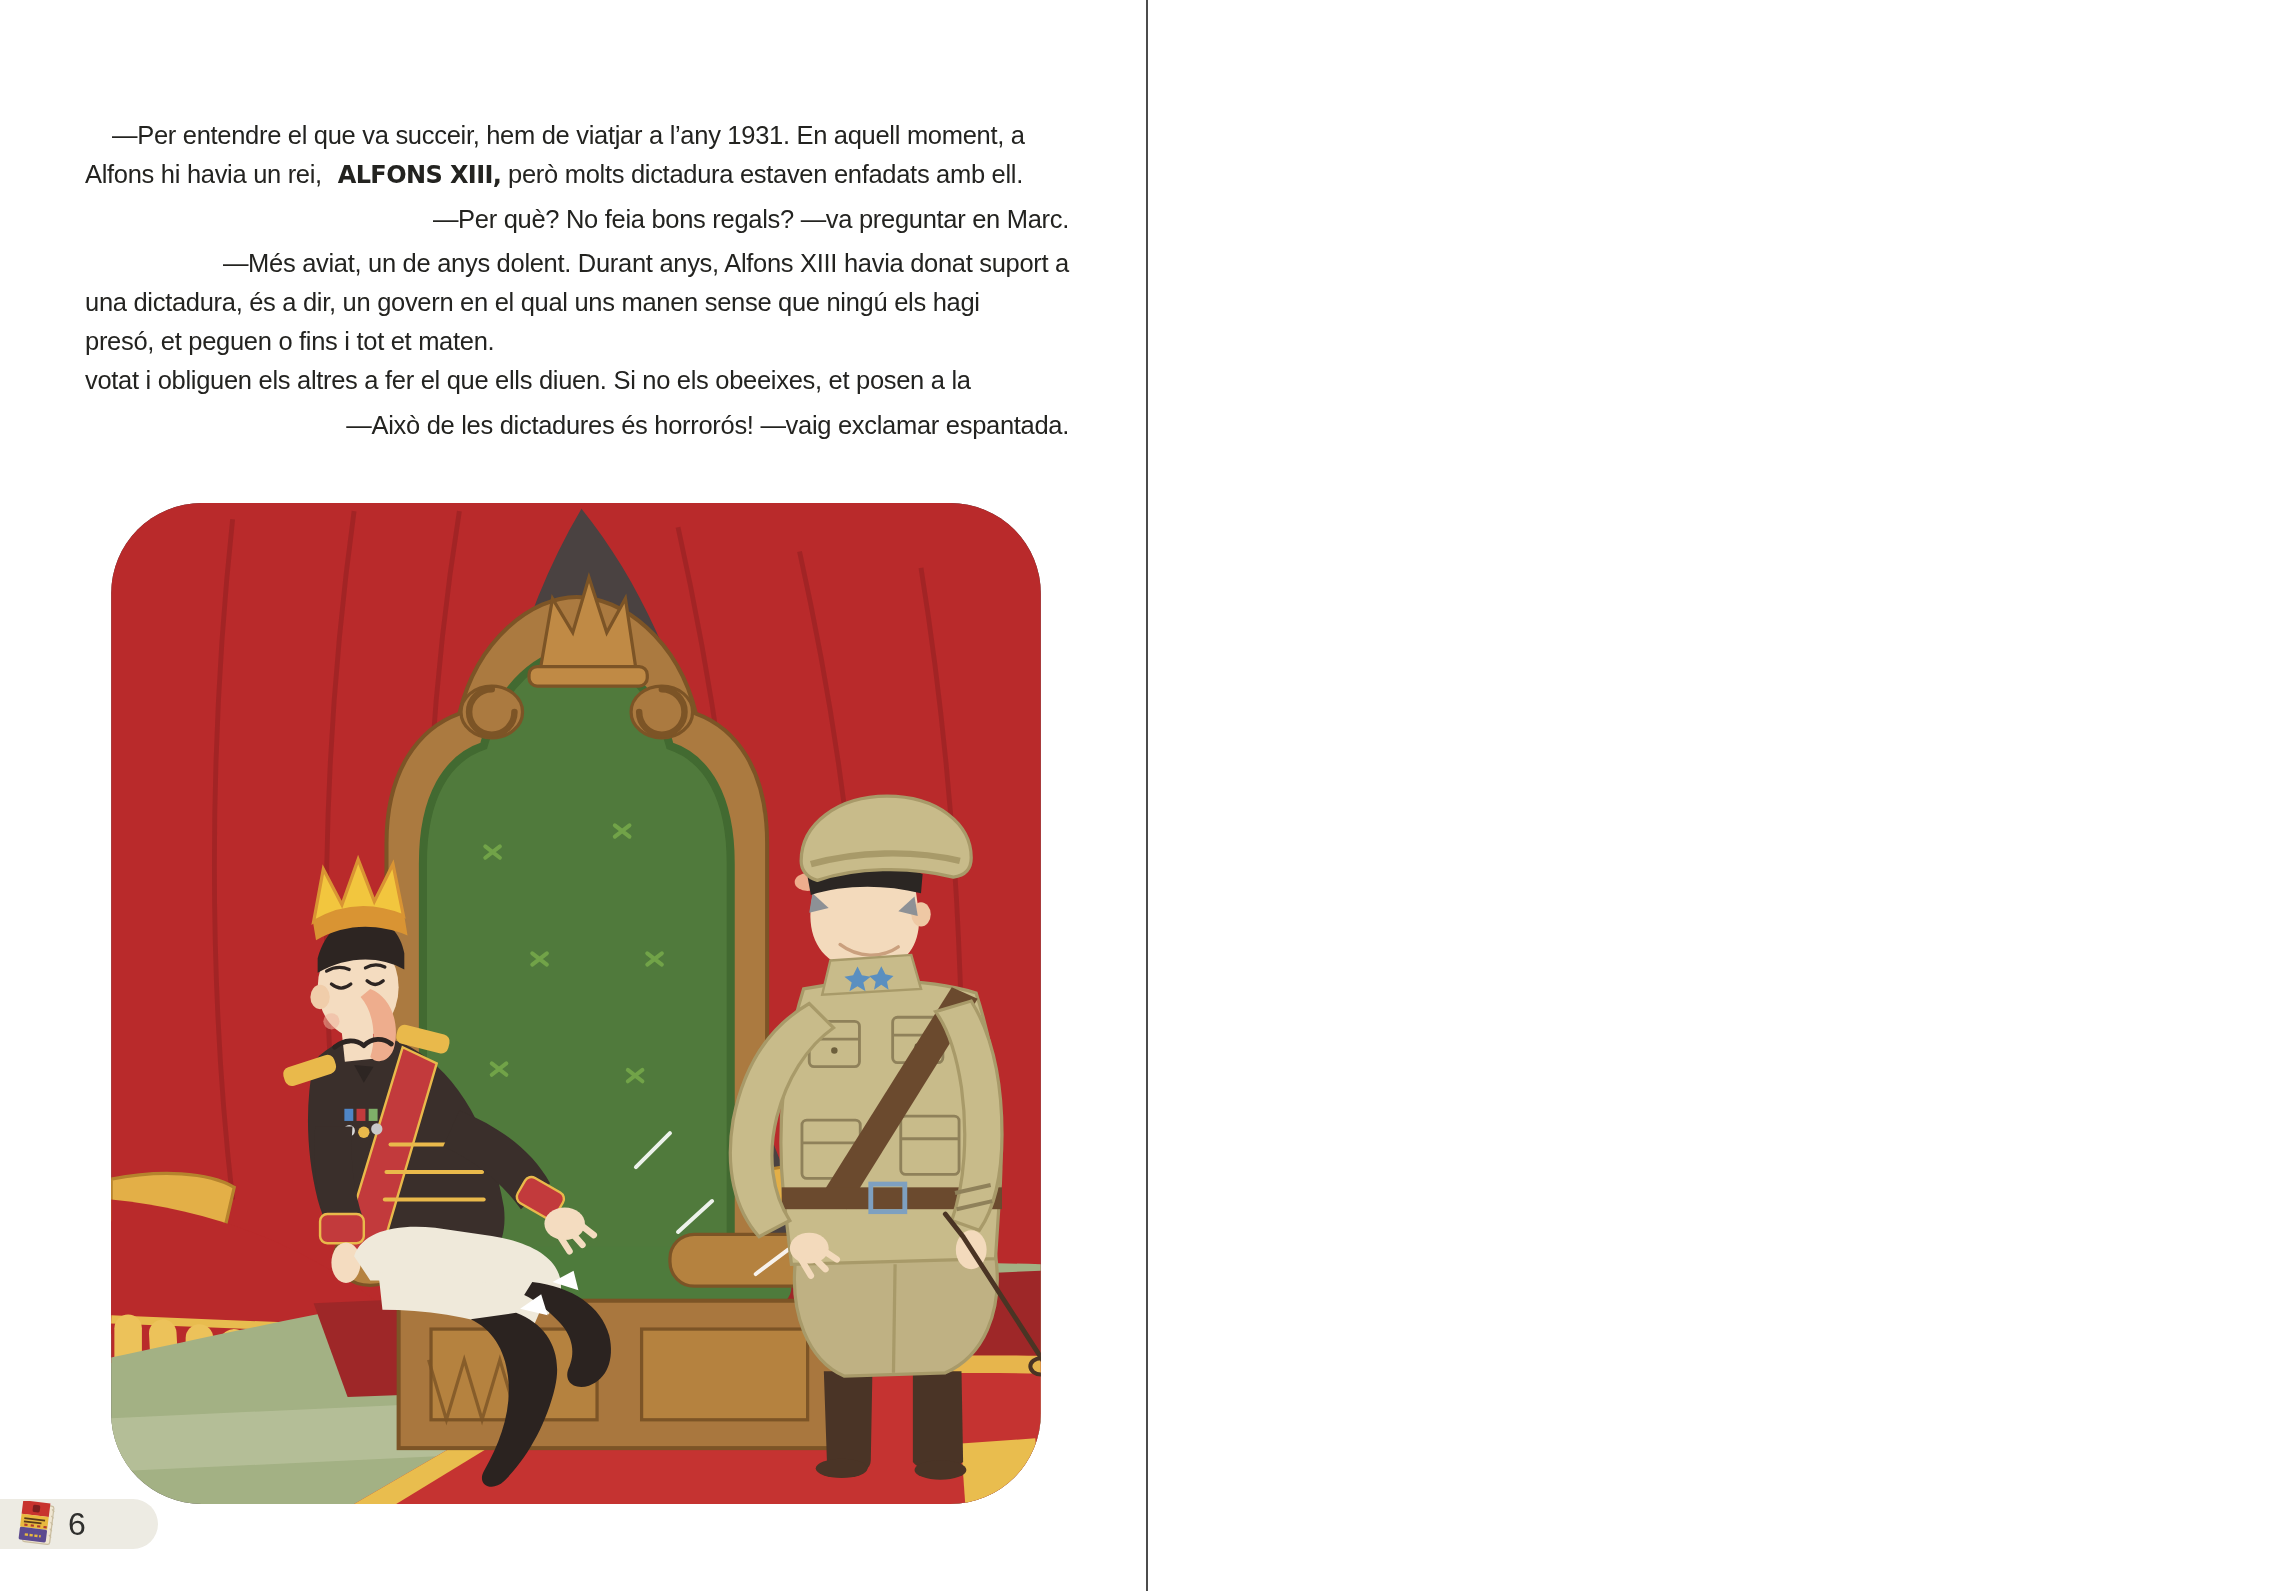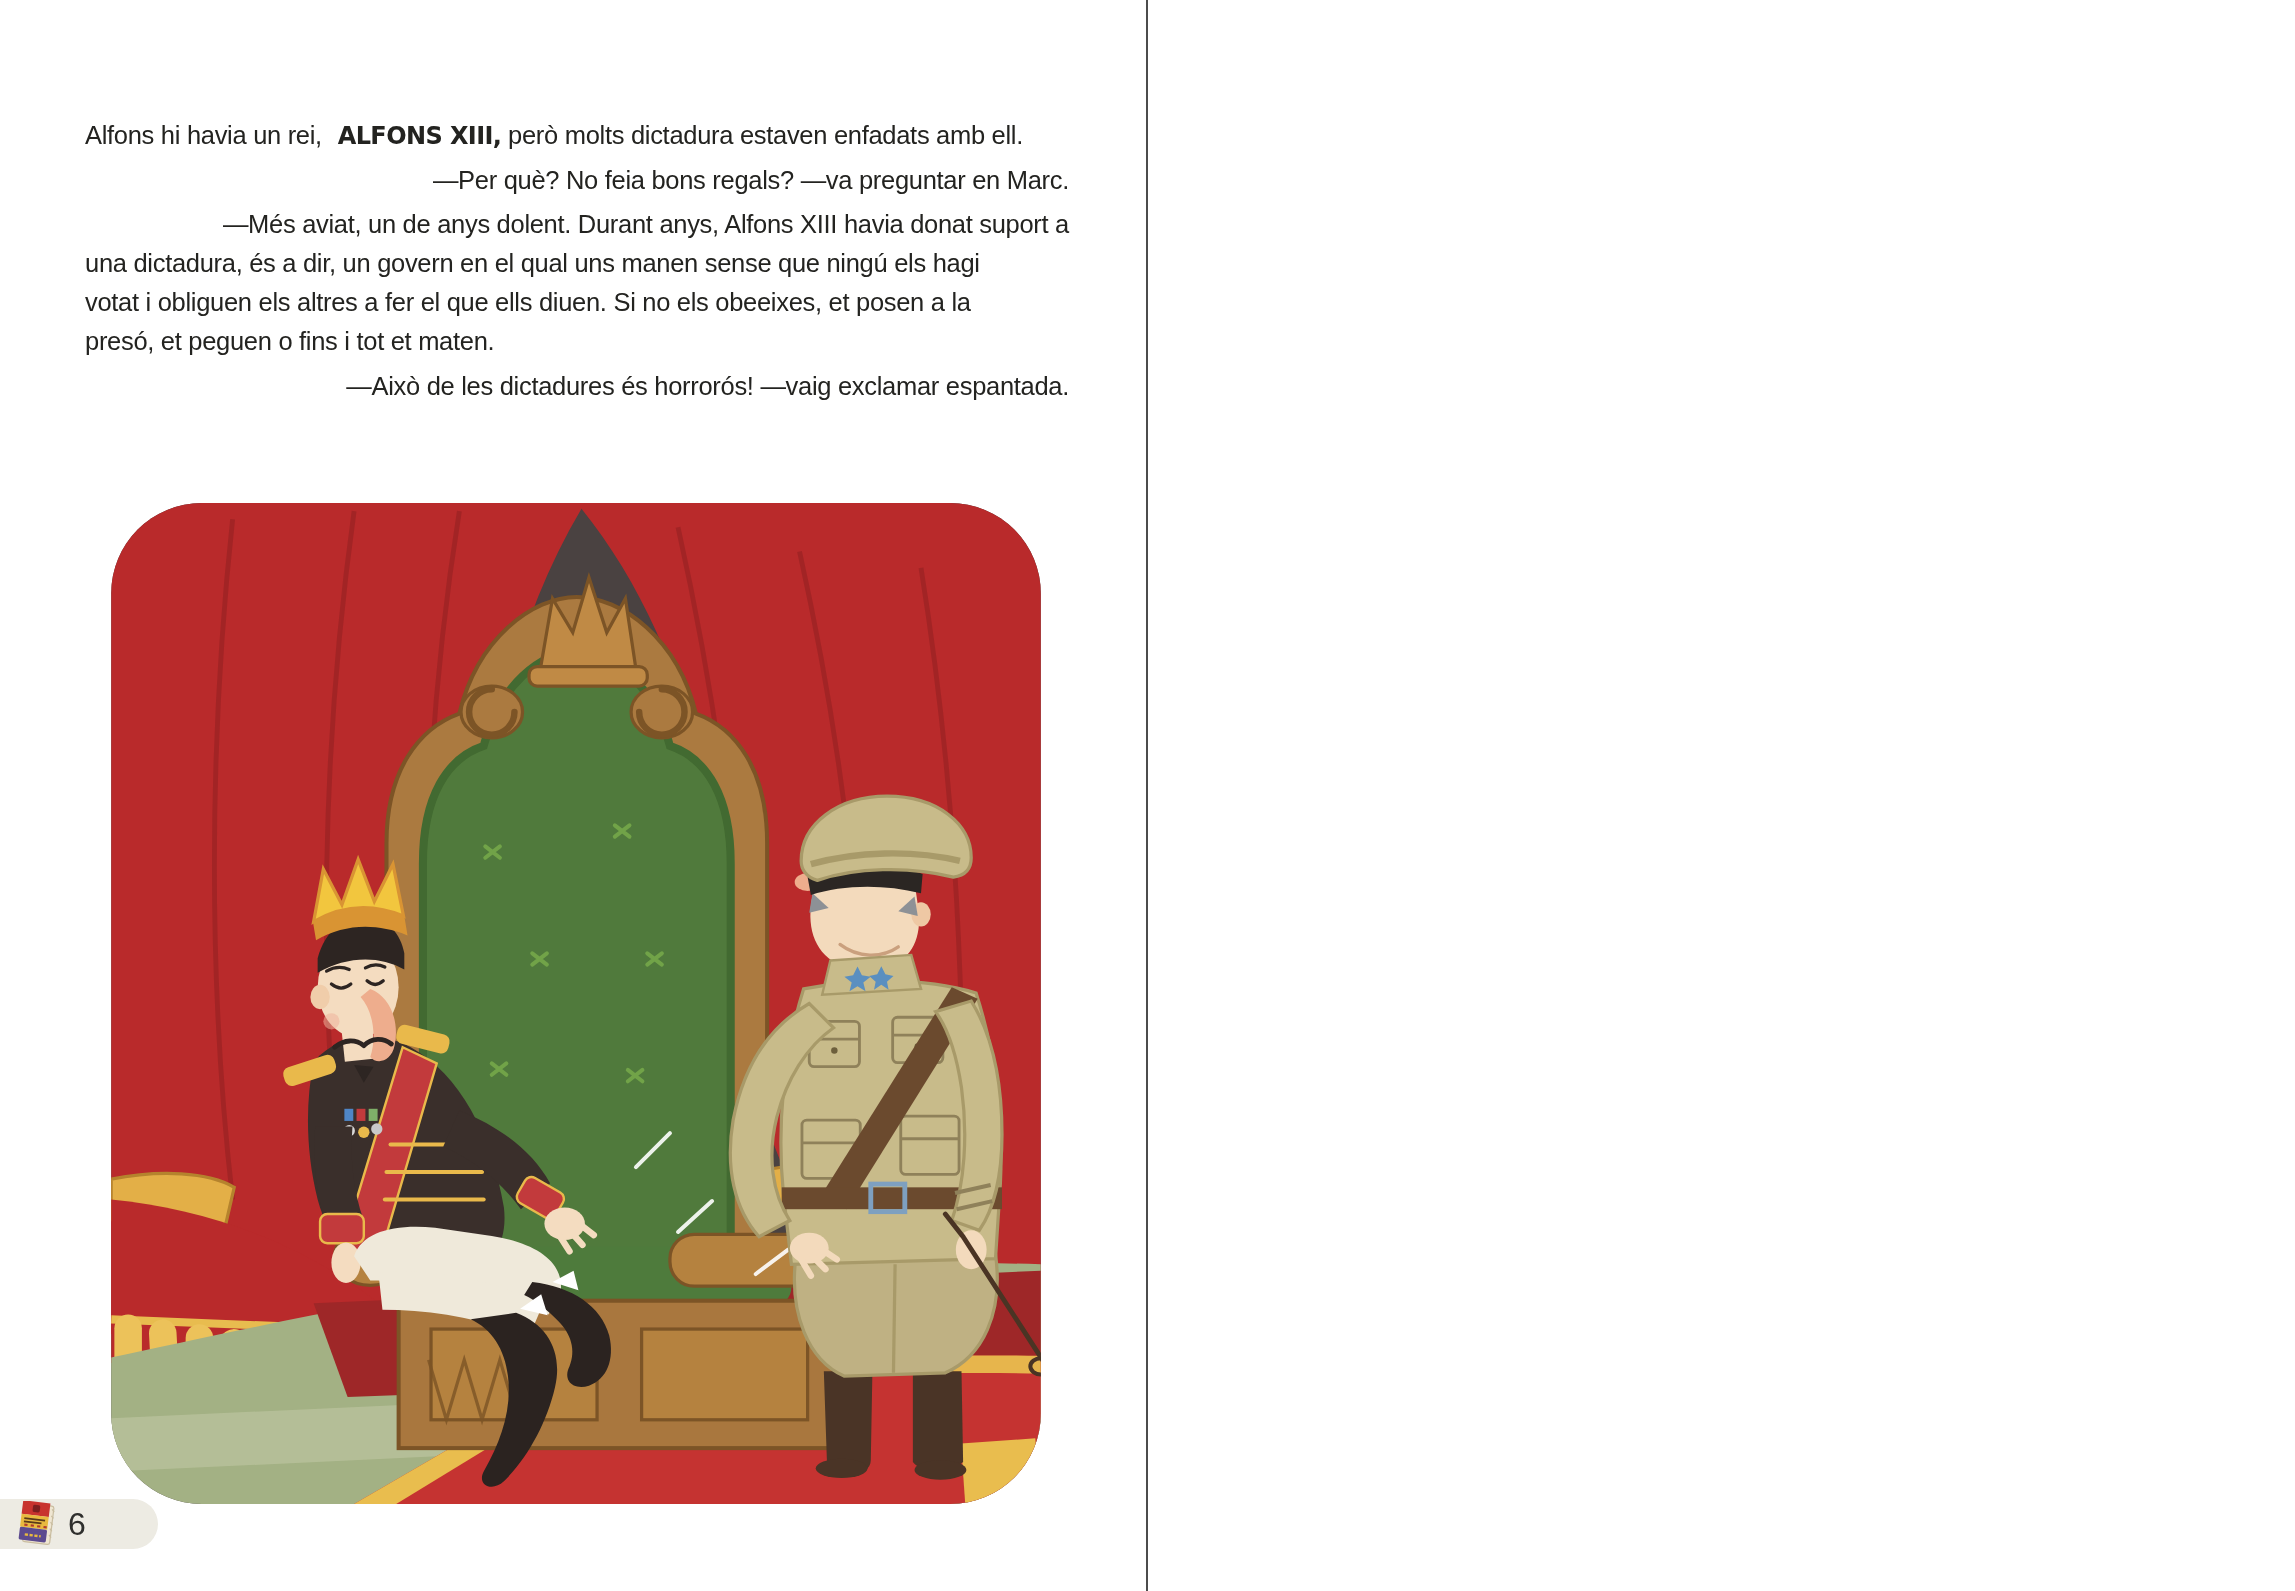--- a/index.html
+++ b/index.html
@@ -27,26 +27,27 @@
   .pagenum{font-size:32px;color:#2f2f2d;}
   .bookicon{width:37px;height:47px;flex:0 0 auto;}
 </style>
 </head>
 <body>
 
 <div class="fold"></div>
 
 <div class="page" id="page-left">
   <div class="textblock" id="left-text">
+      <div class="line indent"><span>—Per entendre el que va succeir, hem de viatjar a l’any 1931. En aquell moment, a</span></div>
       <div class="line"><span>Alfons hi havia un rei, </span><span class="b">ALFONS XIII,</span><span> però molts dictadura estaven enfadats amb ell.</span></div>
       <div class="line para indent"><span>—Per què? No feia bons regals? —va preguntar en Marc.</span></div>
       <div class="line para indent"><span>—Més aviat, un de anys dolent. Durant anys, Alfons XIII havia donat suport a</span></div>
       <div class="line"><span>una dictadura, és a dir, un govern en el qual uns manen sense que ningú els hagi</span></div>
+      <div class="line"><span>presó, et peguen o fins i tot et maten.</span></div>
       <div class="line"><span>votat i obliguen els altres a fer el que ells diuen. Si no els obeeixes, et posen a la</span></div>
-      <div class="line"><span>presó, et peguen o fins i tot et maten.</span></div>
       <div class="line para indent"><span>—Això de les dictadures és horrorós! —vaig exclamar espantada.</span></div>
     </div>
 
   <svg class="illus" id="illus-left" width="930" height="1001" viewBox="0 0 1148 1236" role="img" aria-label="El rei Alfons XIII amb corona, assegut al tron verd i daurat entre cortines vermelles, amb un militar d’uniforme caqui al costat">
     <defs>
         <clipPath id="clipL">
           <rect x="0" y="0" width="1148" height="1236" rx="112"></rect>
         </clipPath>
       </defs>
     <g clip-path="url(#clipL)">

